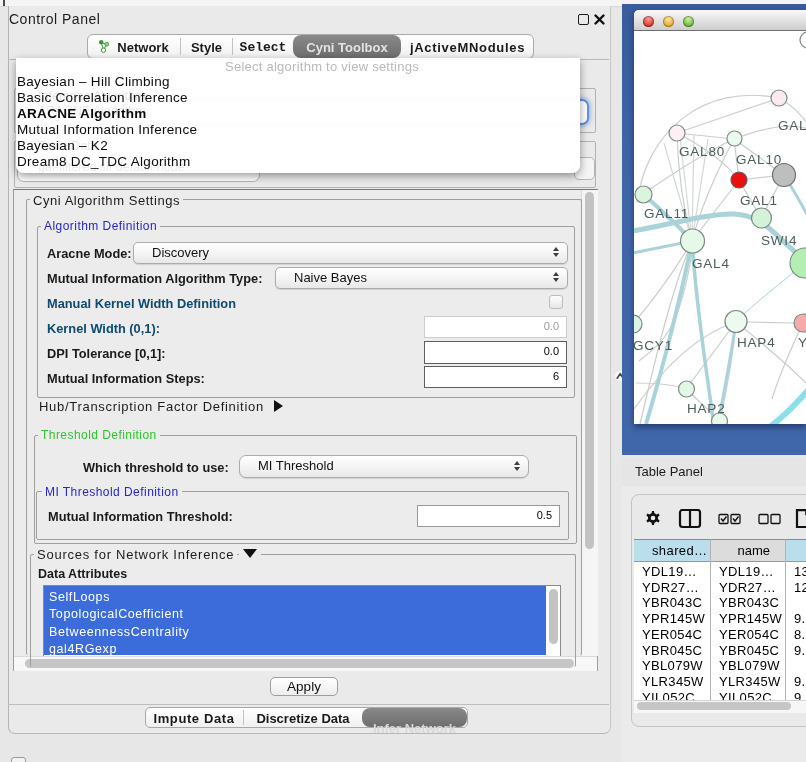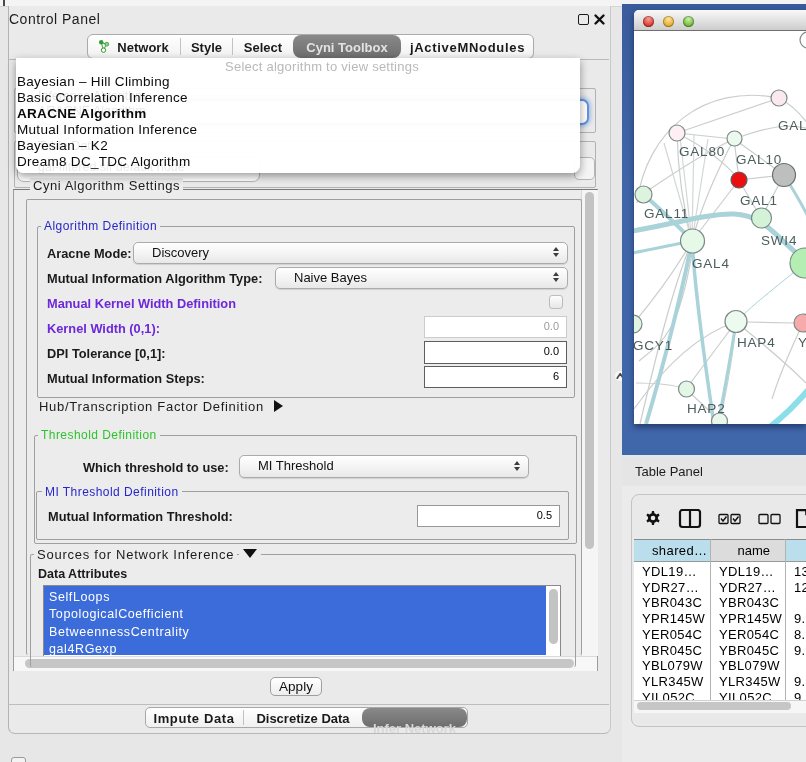--- a/index.html
+++ b/index.html
@@ -1,19 +1,19 @@
 <!DOCTYPE html>
 <html><head>
 <meta charset="utf-8">
 <style>
 html,body{margin:0;padding:0;}
 body{width:806px;height:762px;overflow:hidden;font-family:"Liberation Sans",sans-serif;background:#e7e7e7;}
 .ap{position:absolute;}
 .lbl{position:absolute;font-size:12.8px;font-weight:bold;color:#1a1a1a;white-space:nowrap;}
-.glbl{position:absolute;font-size:12.8px;font-weight:bold;color:#6d28d9;white-space:nowrap;}
+.glbl{position:absolute;font-size:12.8px;font-weight:bold;color:#0c4a6e;white-space:nowrap;}
 .fs{position:absolute;border:1px solid #9f9f9f;border-radius:2px;}
 .leg{position:absolute;font-size:12px;letter-spacing:0.45px;color:#1c1c1c;background:#ececec;padding:0 3px;white-space:nowrap;}
 .combo{position:absolute;background:linear-gradient(#ffffff,#f2f2f2 60%,#e8e8e8);border:1px solid #ababab;border-radius:5px;box-shadow:0 1px 1px rgba(0,0,0,0.12);}
 .combo .tx{position:absolute;left:18px;top:2px;font-size:13px;color:#111;}
 .arr{position:absolute;right:7px;top:50%;width:8px;height:12px;transform:translateY(-50%);display:block;}
 .arr .up{display:block;width:0;height:0;border-left:3.5px solid transparent;border-right:3.5px solid transparent;border-bottom:4.5px solid #3d3d3d;margin:0 auto 2px auto;}
 .arr .dn{display:block;width:0;height:0;border-left:3.5px solid transparent;border-right:3.5px solid transparent;border-top:4.5px solid #3d3d3d;margin:0 auto;}
 .fld{position:absolute;background:#fff;font-size:11px;text-align:right;padding-right:7px;box-sizing:border-box;}
 .seg{position:absolute;font-size:13px;font-weight:bold;color:#1a1a1a;text-align:center;}
 .segdark{background:linear-gradient(#898989,#6e6e6e);color:#e3e3e3;border-radius:8px;}
@@ -39,40 +39,40 @@
 <svg class="ap" style="left:98px;top:39px;" width="12" height="15" viewBox="0 0 12 15">
  <path d="M3.2 3.5 L8.5 5.2 M8.5 5.2 L5.5 11 M3.2 3.5 L5.5 11" stroke="#3f9e3f" stroke-width="1"></path>
  <circle cx="3.2" cy="3.2" r="2.2" fill="#2e9e2e"></circle>
  <circle cx="8.8" cy="5.2" r="1.9" fill="#8fd08f" stroke="#2e9e2e" stroke-width="0.8"></circle>
  <circle cx="5.5" cy="11.2" r="2.2" fill="#ffffff" stroke="#2e9e2e" stroke-width="1"></circle>
 </svg>
 <div class="seg" style="left:112px;top:40px;width:62px;">Network</div>
 <div class="sep" style="left:180px;top:38px;height:17px;"></div>
 <div class="seg" style="left:181px;top:40px;width:51px;">Style</div>
 <div class="sep" style="left:232px;top:38px;height:17px;"></div>
-<div class="seg" style="left:233px;top:40px;width:60px;">Select</div>
+<div class="seg" style="left:233px;top:40px;width:60px;font-family:Liberation Mono, monospace;">Select</div>
 <div class="seg segdark" style="left:293px;top:35px;width:108px;height:23px;padding-top:5px;box-sizing:border-box;">Cyni Toolbox</div>
 <div class="seg" style="left:401px;top:40px;width:133px;letter-spacing:0.7px;">jActiveMNodules</div>
 
 <div class="ap" style="left:14px;top:88px;width:580px;height:43px;border:1px solid #b2b2b2;border-radius:2px;"></div>
 <div class="ap" style="left:20px;top:99px;width:569px;height:26px;background:#fff;border:2.5px solid #5f93dc;border-radius:7px;box-shadow:0 0 4px 1.5px rgba(100,148,222,0.6);box-sizing:border-box;"></div>
 <div class="ap" style="left:14px;top:141px;width:580px;height:45px;border:1px solid #b2b2b2;border-radius:2px;"></div>
 <div class="ap" style="left:17px;top:157px;width:243px;height:25px;background:#fff;border:1px solid #b5b5b5;border-radius:7px;box-sizing:border-box;"></div>
 <div class="ap" style="left:574px;top:157px;width:19px;height:21px;background:#f4f4f4;border:1px solid #b5b5b5;border-radius:5px;"></div>
 
 <div class="ap" style="left:13px;top:189px;width:585px;height:482px;background:#ececec;border:1px solid #9c9c9c;border-top:1px solid #787878;box-sizing:border-box;"></div>
 
 <div class="ap" style="left:581px;top:190px;width:16px;height:466px;background:#f5f5f5;border-left:1px solid #d8d8d8;"></div>
 <div class="ap" style="left:585px;top:192px;width:9px;height:357px;background:#c3c3c3;border-radius:4.5px;"></div>
 
 <div class="ap" style="left:14px;top:656px;width:583px;height:14px;background:#f7f7f7;border-top:1px solid #dadada;"></div>
 <div class="ap" style="left:25px;top:659px;width:549px;height:9px;background:#c6c6c6;border-radius:4.5px;"></div>
 
 <div class="fs" style="left:26px;top:199px;width:554px;height:455px;border-bottom:none;"></div>
-<div class="leg" style="left:30px;top:178px;font-size:13px;letter-spacing:0.55px;">Cyni Algorithm Settings</div>
+<div class="leg" style="left:30px;top:193px;font-size:13px;letter-spacing:0.55px;">Cyni Algorithm Settings</div>
 
 <div class="fs" style="left:37px;top:226px;width:536px;height:170px;"></div>
 <div class="leg" style="left:41px;top:219px;color:#2626cc;">Algorithm Definition</div>
 
 <div class="lbl" style="left:47px;top:246px;">Aracne Mode:</div>
 <div class="combo" style="left:133px;top:242px;width:433px;height:20px;">
     <span class="tx">Discovery</span>
     <span class="arr">
       <span class="up"></span>
       <span class="dn"></span>
@@ -94,21 +94,21 @@
 <div class="fld" style="left:424px;top:341px;width:143px;height:23px;border:1.5px solid #5e5e5e;color:#000;padding-top:2.5px;">0.0</div>
 <div class="lbl" style="left:47px;top:371px;">Mutual Information Steps:</div>
 <div class="fld" style="left:424px;top:366px;width:143px;height:22px;border:1.5px solid #5e5e5e;color:#000;padding-top:2.5px;">6</div>
 
 <div class="ap" style="left:39px;top:399px;font-size:13px;letter-spacing:0.7px;color:#1c1c1c;">Hub/Transcription Factor Definition</div>
 <div class="ap" style="left:274px;top:400px;width:0;height:0;border-top:6px solid transparent;border-bottom:6px solid transparent;border-left:9px solid #111;"></div>
 
 <div class="fs" style="left:34px;top:435px;width:541px;height:107px;"></div>
 <div class="leg" style="left:38px;top:428px;color:#2ec32e;">Threshold Definition</div>
 <div class="lbl" style="left:83px;top:460px;">Which threshold to use:</div>
-<div class="combo" style="left:239px;top:455px;width:288px;height:21px;">
+<div class="combo" style="left:239px;top:455px;width:288px;height:21px;border-radius:7px;">
     <span class="tx">MI Threshold</span>
     <span class="arr">
       <span class="up"></span>
       <span class="dn"></span>
     </span>
   </div>
 
 <div class="fs" style="left:36px;top:491px;width:531px;height:47px;"></div>
 <div class="leg" style="left:42px;top:485px;color:#2626cc;">MI Threshold Definition</div>
 <div class="lbl" style="left:48px;top:509px;">Mutual Information Threshold:</div>
@@ -134,21 +134,21 @@
 <div class="ap" style="left:38px;top:139px;font-size:12.5px;color:rgba(130,130,130,0.18);">Table Data</div>
 <div class="ap" style="left:38px;top:160px;font-size:12.5px;color:rgba(130,130,130,0.17);">gal-filtered.sif default node</div>
 <div class="ap" style="left:225px;top:59px;font-size:13px;letter-spacing:0.25px;color:#b9b9b9;">Select algorithm to view settings</div>
 <div class="ap" style="left:17px;top:74px;font-size:13.5px;letter-spacing:0.3px;color:#0a0a0a;line-height:16px;white-space:pre;">Bayesian – Hill Climbing
 Basic Correlation Inference
 <b>ARACNE Algorithm</b>
 Mutual Information Inference
 Bayesian – K2
 Dream8 DC_TDC Algorithm</div>
 
-<div class="ap" style="left:270px;top:677px;width:52px;height:19px;background:linear-gradient(#ffffff,#ededed);border:1px solid #9f9f9f;border-radius:5px;box-sizing:border-box;text-align:center;font-size:13.5px;color:#111;padding-top:1px;">Apply</div>
+<div class="ap" style="left:270px;top:677px;width:68px;height:19px;background:linear-gradient(#ffffff,#ededed);border:1px solid #9f9f9f;border-radius:5px;box-sizing:border-box;text-align:center;font-size:13.5px;color:#111;padding-top:1px;">Apply</div>
 
 <div class="ap" style="left:8px;top:704px;width:601px;height:1px;background:#bdbdbd;"></div>
 <div class="ap" style="left:145px;top:707px;width:323px;height:21px;background:linear-gradient(#ffffff,#f0f0f0);border:1px solid #a8a8a8;border-radius:5px;box-sizing:border-box;"></div>
 <div class="seg" style="left:146px;top:711px;width:96px;letter-spacing:0.6px;">Impute Data</div>
 <div class="sep" style="left:243px;top:710px;height:15px;"></div>
 <div class="seg" style="left:244px;top:711px;width:118px;">Discretize Data</div>
 <div class="seg segdark" style="left:362px;top:708px;width:105px;height:19px;padding-top:13px;box-sizing:border-box;color:#d8d8d8;">Infer Network</div>
 
 <div class="ap" style="left:11px;top:757px;width:13px;height:8px;background:#f3f3f3;border:1px solid #9a9a9a;border-radius:3px 3px 0 0;"></div>
 

